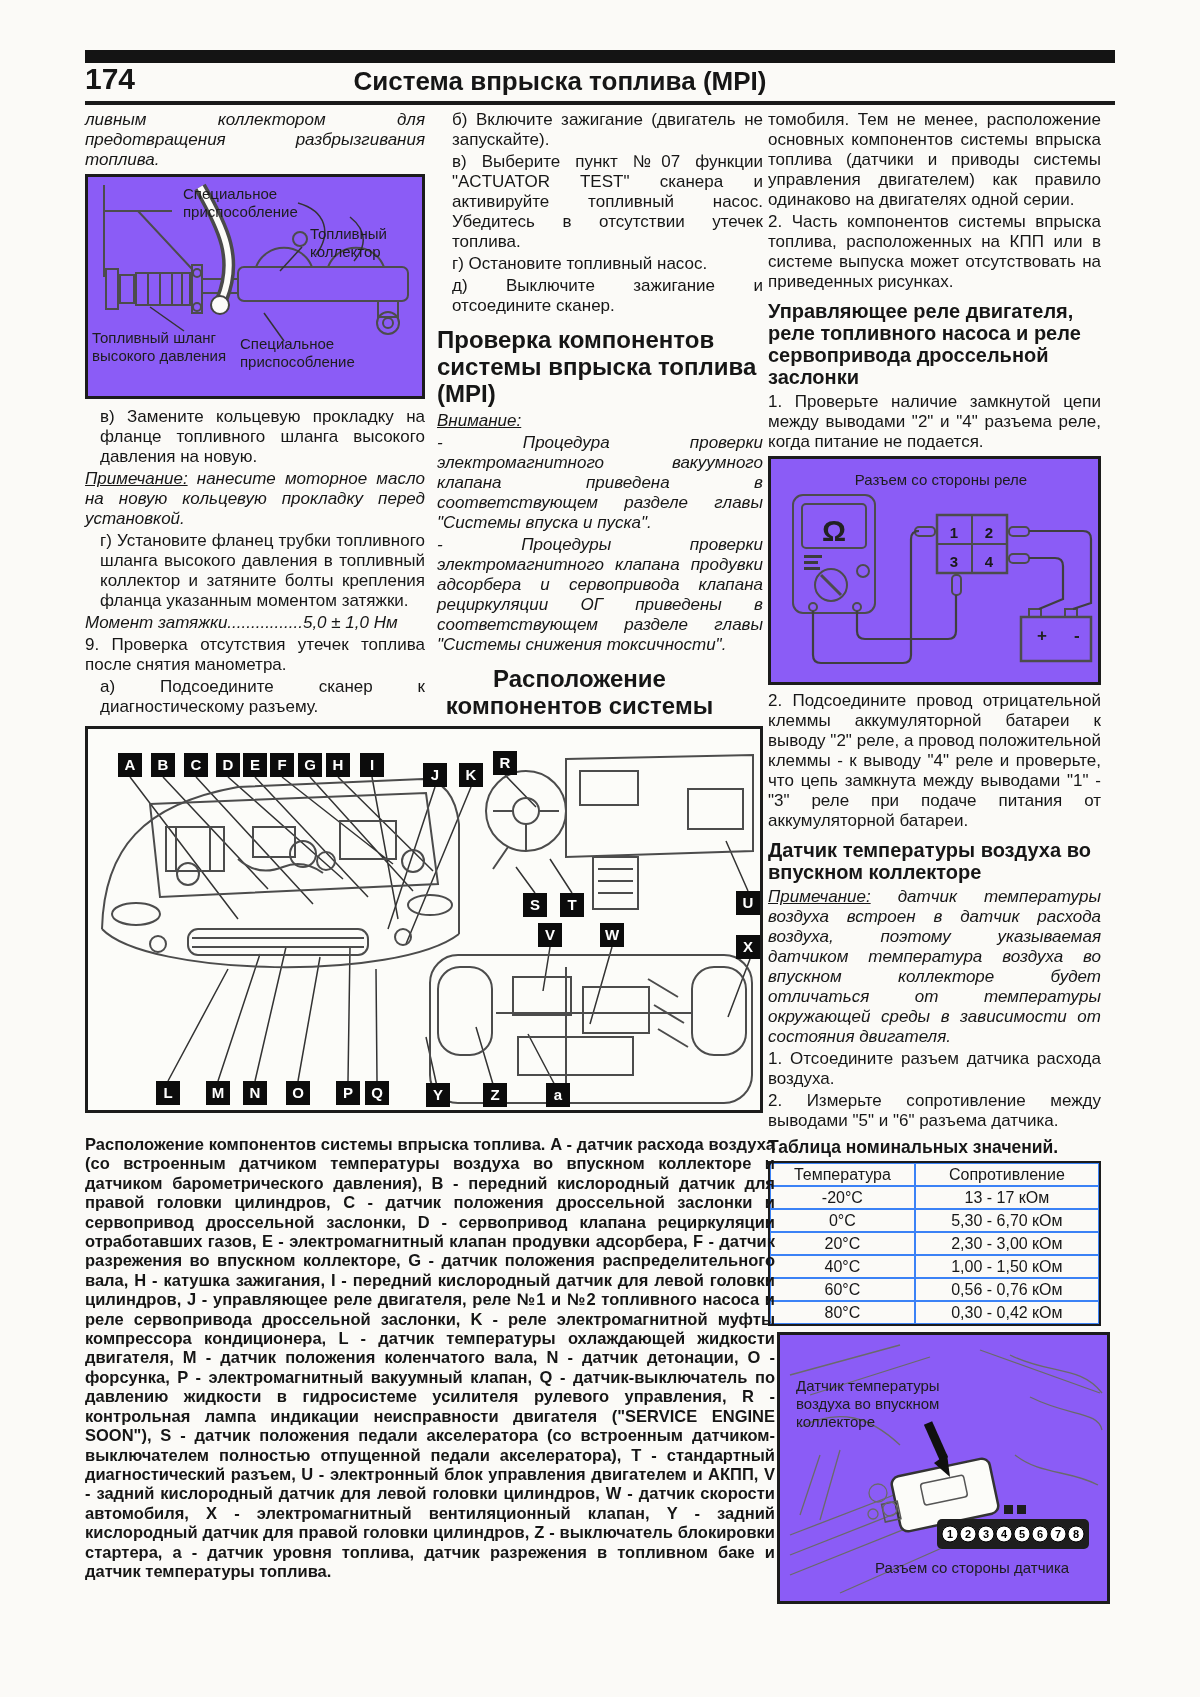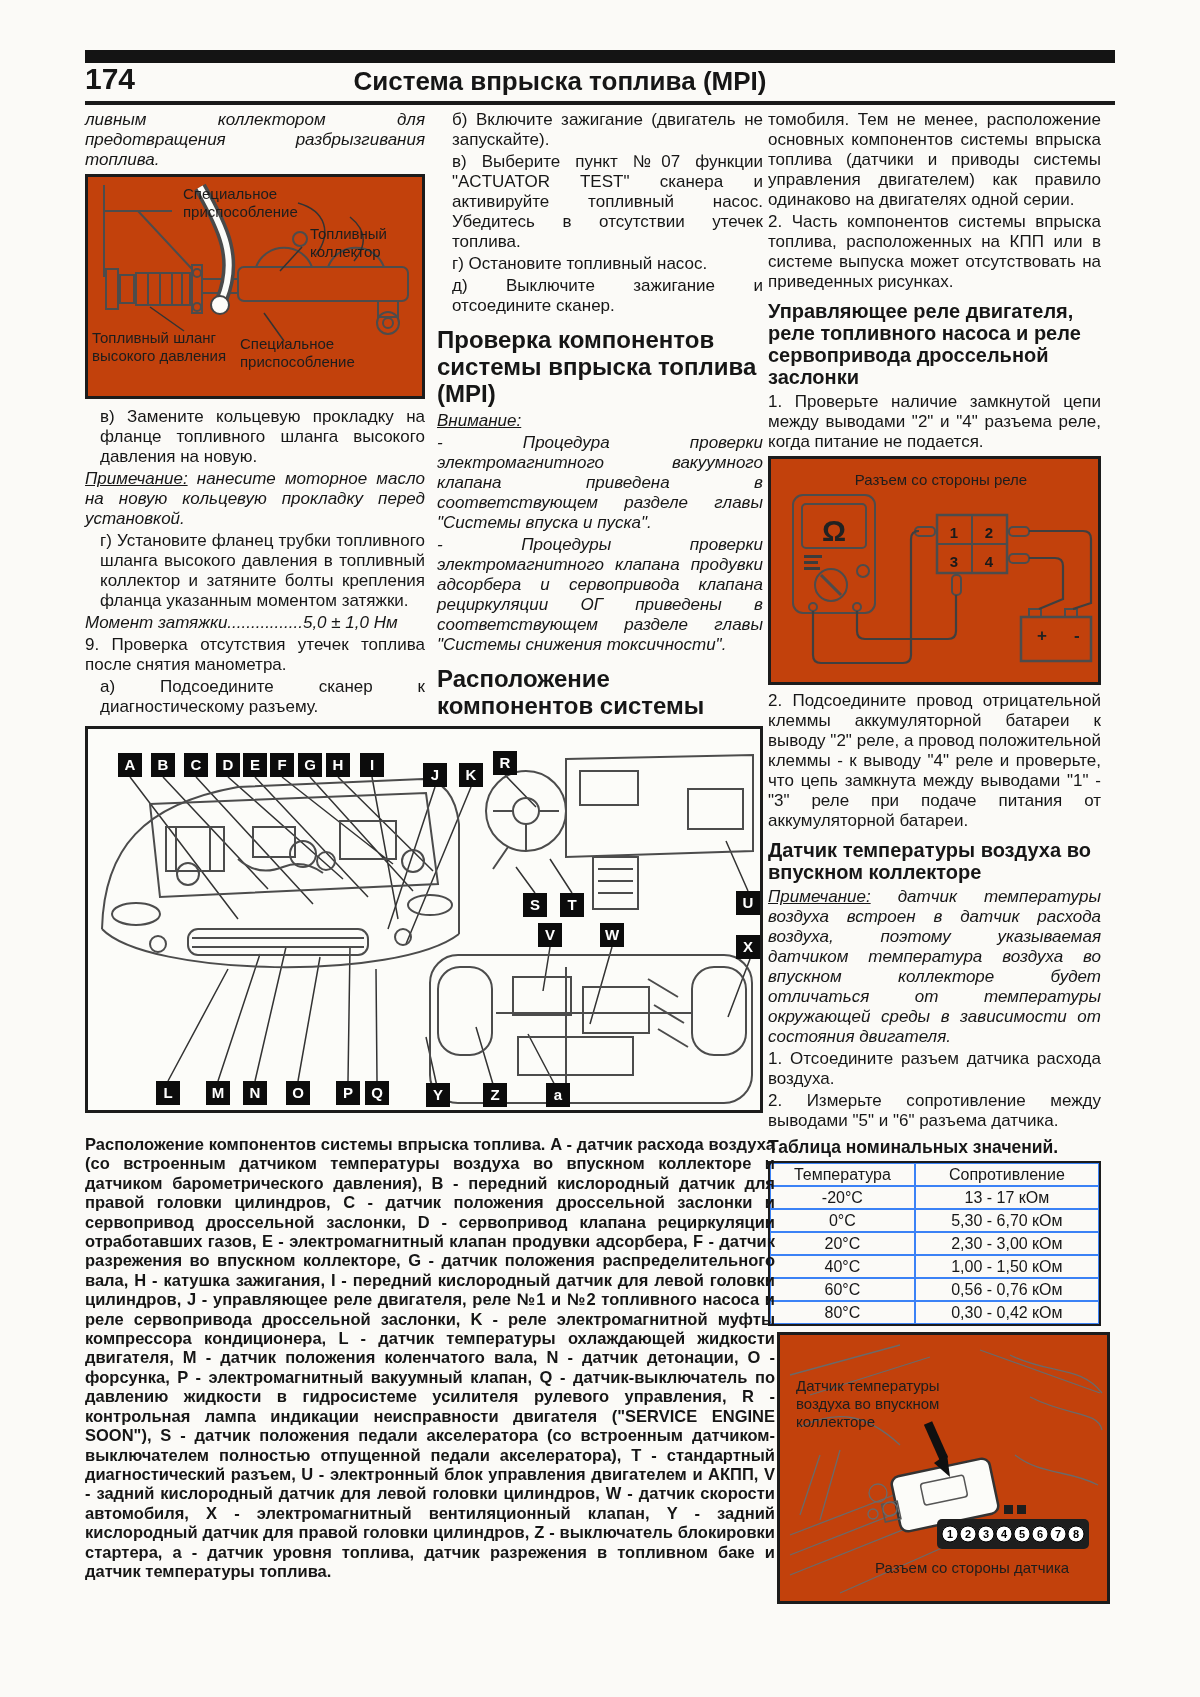--- a/index.html
+++ b/index.html
@@ -13,22 +13,22 @@
   .col{position:absolute;top:110px;text-align:justify;font-size:17px;line-height:20px;}
   #col1{left:85px;width:340px;}
   #col2{left:437px;width:326px;}
   #col3{left:768px;width:333px;}
   .col p{margin:0 0 2px 0;}
   .ind{padding-left:15px;}
   .ital{font-style:italic;}
   .und{text-decoration:underline;}
   .h-big{font-size:24px;line-height:27px;font-weight:bold;text-align:left;margin:10px 0 4px 0;}
   .h-med{font-size:20px;line-height:22px;font-weight:bold;text-align:left;margin:8px 0 4px 0;}
-  .w280{max-width:285px;}
-  .dbox{border:3px solid #1c1c1c;background:#c2410c;box-sizing:border-box;}
+  .w280{max-width:285px;text-align:center;}
+  .dbox{border:3px solid #1c1c1c;background:#8b5cf6;box-sizing:border-box;}
   .fuelbox{width:340px;height:225px;margin:4px 0 8px 0;}
   .relaybox{width:333px;height:229px;margin:4px 0 6px 0;}
   .sensorbox{width:333px;height:272px;margin:6px 0 0 9px;}
   .tabletitle{font-weight:bold;font-size:17.5px;margin:6px 0 4px 0;text-align:left;}
   .ntable{border:2px solid #1c1c1c;margin:0 0 6px 0;}
   .ntr{display:grid;grid-template-columns:44% 56%;}
   .ntd{border:1px solid #3b82f6;text-align:center;font-size:16px;line-height:21px;}
   .engineframe{left:85px;top:726px;width:678px;height:387px;border:3px solid #1c1c1c;background:#fcfcf9;box-sizing:border-box;}
   .chip{position:absolute;width:24px;height:24px;background:#0c0c0c;color:#fff;font-weight:bold;
         font-size:15px;line-height:24px;text-align:center;}

